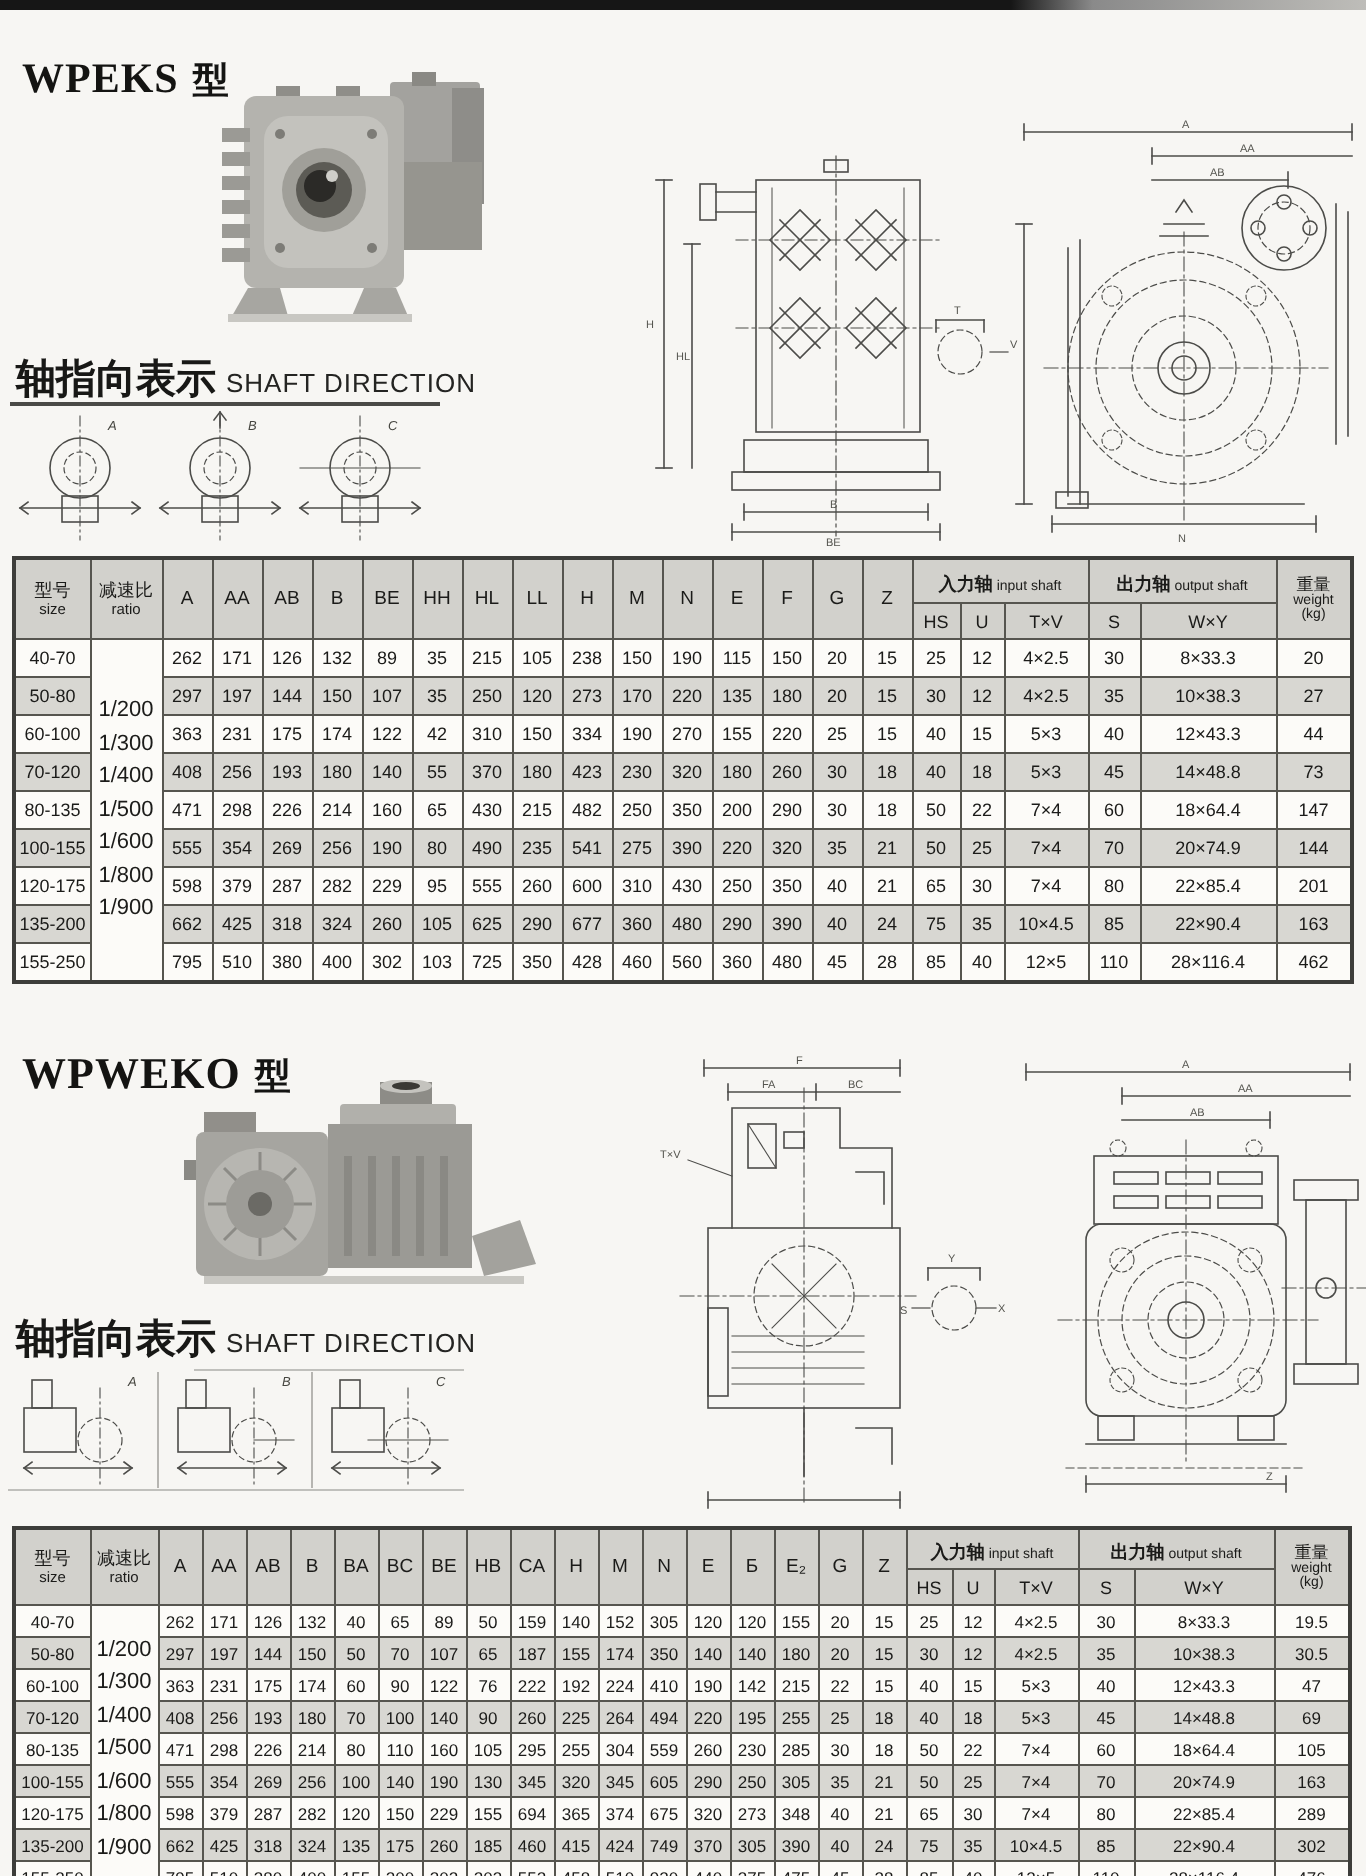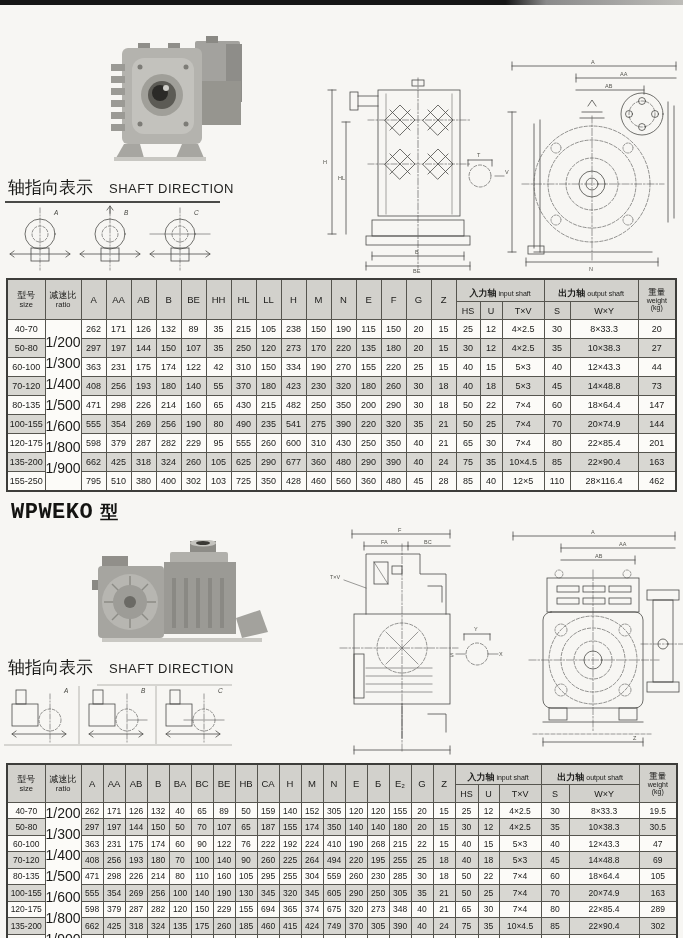--- a/index.html
+++ b/index.html
@@ -4,62 +4,65 @@
 <style>
   html,body{margin:0;padding:0;background:#deddd9;}
   .page{position:relative;width:683px;height:938px;background:#f7f6f3;overflow:hidden;
         font-family:"Liberation Sans",sans-serif;color:#1b1b19;}
   .top-rule{position:absolute;left:0;top:0;width:100%;height:5px;
         background:linear-gradient(to right,#161616 0%,#161616 74%,#8a8a8a 80%,#bebdb9 100%);}
   .sec-title{position:absolute;font-family:"Liberation Serif",serif;font-weight:bold;color:#141412;letter-spacing:.5px;}
   .sec-title .main{font-size:21px;}
   .sec-title .suffix{font-size:18px;margin-left:7px;}
   #title1{left:11px;top:27px;}
-  #title2{left:11px;top:500px;font-family:Liberation Mono, monospace;}
+  #title2{left:11px;top:524px;}
   #title2 .main{font-size:22px;}
   .shaft-label{position:absolute;white-space:nowrap;}
-  .shaft-label .zh{font-weight:normal;font-size:17px;color:#181816;text-align:right;}
-  .shaft-label .en{font-size:13px;margin-left:16px;letter-spacing:.5px;color:#242422;}
+  .shaft-label .zh{font-weight:bold;font-size:20px;color:#181816;text-align:right;}
+  .shaft-label .en{font-size:13px;margin-left:5px;letter-spacing:.5px;color:#242422;}
   #sd-label1{left:8px;top:176px;}
   #sd-label2{left:8px;top:656px;}
   .rule1{position:absolute;left:5px;top:201px;width:215px;height:2px;background:#4a4a47;}
   .abs{position:absolute;}
   
   .tblhost1{position:absolute;left:6px;top:278px;}
   .tblhost2{position:absolute;left:6px;top:763px;}
   .dim-table{border-collapse:collapse;table-layout:fixed;background:#fcfbf8;border:2px solid #3d3d3a;}
   .dim-table th,.dim-table td{border:1px solid #56554f;padding:0;text-align:center;vertical-align:middle;
         font-weight:normal;overflow:hidden;white-space:nowrap;}
   .dim-table thead th{background:#d2d1cc;}
   .t0 thead tr:first-child th{height:21px;}
   .t0 thead tr:last-child th{height:17px;}
   .t1 thead tr:first-child th{height:19px;}
   .t1 thead tr:last-child th{height:17px;}
   .t0 tbody td{height:18px;font-size:9px;}
   .t1 tbody td{height:15px;font-size:8.5px;}
   .t0 tbody tr:nth-child(even) td{background:#d8d7d2;}
   .t1 tbody tr:nth-child(even) td{background:#d8d7d2;}
-  .dim-table td.ratio-cell{background:#fcfbf8 !important;font-size:14px;line-height:1.5;}
+  .dim-table td.ratio-cell{background:#fcfbf8 !important;font-size:11px;line-height:1.5;}
   .dim-table th .zh{font-size:9px;font-weight:normal;line-height:1.15;}
   .dim-table th .en{font-size:7.5px;line-height:1.1;}
   .dim-table th.dimh{font-size:9.5px;}
   .dim-table th.sub{font-size:9px;}
   .dim-table th.shafth .zh{font-size:9px;font-weight:bold;}
   .dim-table th.shafth .en2{font-size:7px;margin-left:2px;}
   .dim-table th.wth div{line-height:1.05;}
   .dim-table th.wth .zh{font-size:8.5px;}
   .dim-table th.wth .en{font-size:7px;}
   svg text{font-family:"Liberation Sans",sans-serif;}
 </style>
 </head>
 <body>
 
 <div class="page">
   <div class="top-rule"></div>
 
+  <div class="sec-title" id="title1">
+    <span class="main">WPEKS</span><span class="suffix">型</span>
+  </div>
 
   <div class="abs" style="left:98px;top:36px;width:158px;height:132px;">
     <svg width="158" height="132" viewBox="0 0 158 132">
       <rect x="97" y="5" width="45" height="40" rx="2" fill="#a3a29e"></rect>
       <rect x="128" y="8" width="16" height="58" fill="#8e8d89"></rect>
       <rect x="103" y="45" width="40" height="44" fill="#96958f"></rect>
       <rect x="108" y="0" width="12" height="7" fill="#8a8984"></rect>
       <rect x="40" y="7" width="12" height="7" fill="#8f8e89"></rect>
       <rect x="70" y="7" width="12" height="7" fill="#8f8e89"></rect>
       <rect x="24" y="12" width="80" height="96" rx="6" fill="#b4b3ae"></rect>
@@ -865,21 +868,21 @@
             <td>174</td>
             <td>60</td>
             <td>90</td>
             <td>122</td>
             <td>76</td>
             <td>222</td>
             <td>192</td>
             <td>224</td>
             <td>410</td>
             <td>190</td>
-            <td>268</td>
+            <td>142</td>
             <td>215</td>
             <td>22</td>
             <td>15</td>
             <td>40</td>
             <td>15</td>
             <td>5×3</td>
             <td>40</td>
             <td>12×43.3</td>
             <td>47</td>
           </tr>

